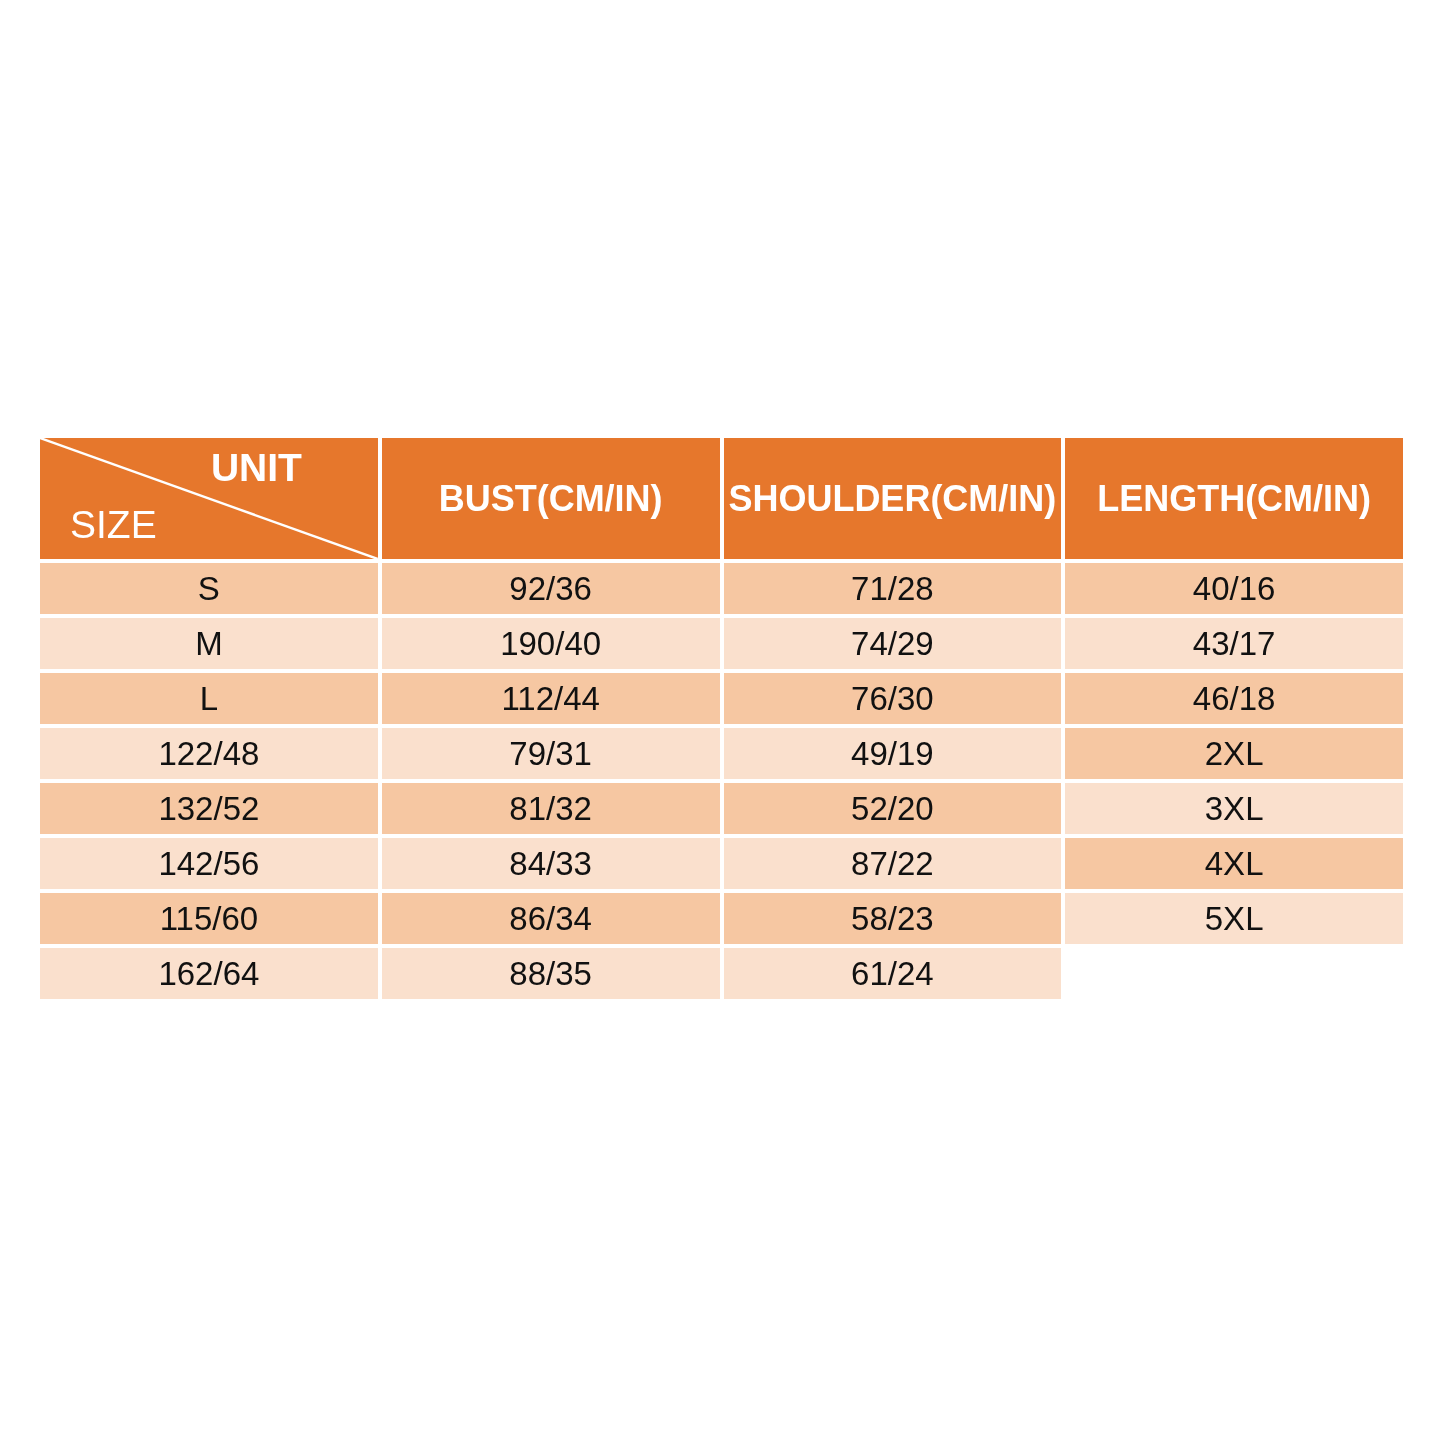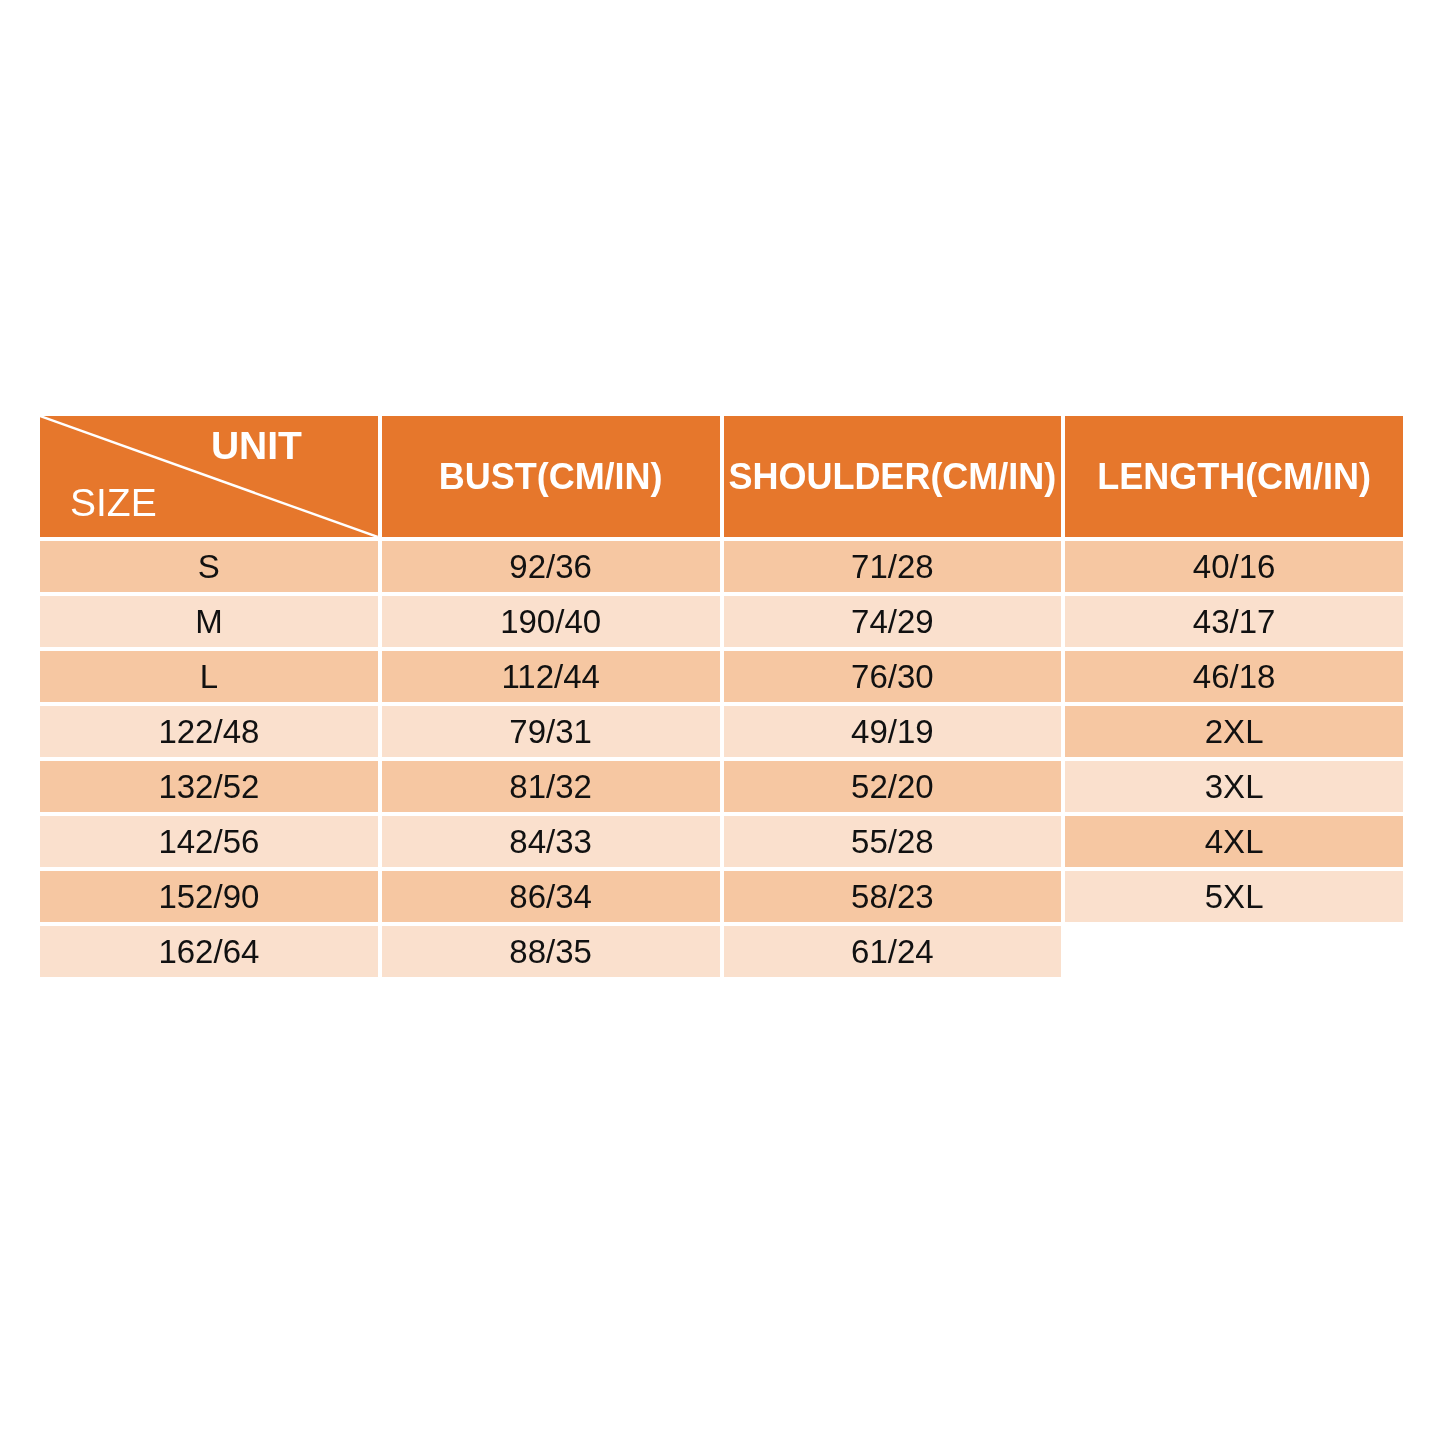--- a/index.html
+++ b/index.html
@@ -9,21 +9,21 @@
     font-family: "Liberation Sans", sans-serif;
     overflow: hidden;
   }
   .canvas {
     position: relative;
     width: 1445px; height: 1445px;
     background: #ffffff;
   }
   .size-table {
     position: absolute;
-    left: 40px; top: 416px;
+    left: 40px; top: 438px;
     width: 1363px;
     display: grid;
     grid-template-columns: repeat(4, 1fr);
     grid-auto-rows: 51px;
     grid-template-rows: 121px;
     gap: 4px;
     background: transparent;
   }
   .hcell {
     background: #E6772C;
@@ -110,24 +110,24 @@
     <div class="dcell row-light">49/19</div>
 
     <div class="dcell row-dark">2XL</div>
     <div class="dcell row-dark">132/52</div>
     <div class="dcell row-dark">81/32</div>
     <div class="dcell row-dark">52/20</div>
 
     <div class="dcell row-light">3XL</div>
     <div class="dcell row-light">142/56</div>
     <div class="dcell row-light">84/33</div>
-    <div class="dcell row-light">55/28</div>
+    <div class="dcell row-light">87/22</div>
 
     <div class="dcell row-dark">4XL</div>
-    <div class="dcell row-dark">152/90</div>
+    <div class="dcell row-dark">115/60</div>
     <div class="dcell row-dark">86/34</div>
     <div class="dcell row-dark">58/23</div>
 
     <div class="dcell row-light">5XL</div>
     <div class="dcell row-light">162/64</div>
     <div class="dcell row-light">88/35</div>
     <div class="dcell row-light">61/24</div>
 
   </div>
 </div>

